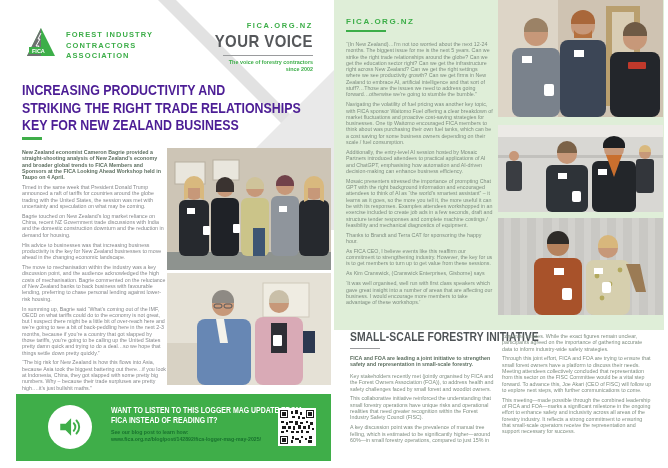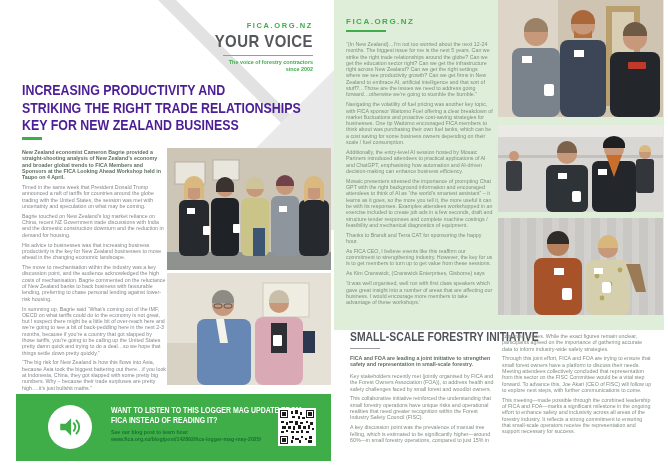--- a/index.html
+++ b/index.html
@@ -66,20 +66,34 @@
 
 <div class="page">
 
   <div class="abs panel"></div>
 
   <svg class="abs deco" width="194" height="230" viewBox="0 0 194 230">
     <path d="M18,0 L36,0 L194,158 L194,176 Z" fill="#e2e2e2"></path>
     <path d="M194,70 L194,230 L34,230 Z" fill="#e9e9e9"></path>
   </svg>
 
+  <div class="abs logo-wrap">
+    <svg width="30" height="30" viewBox="0 0 30 30">
+      <path d="M15,1 L29,29 L1,29 Z" fill="#3dae49"></path>
+      <path d="M15,1 L1,29 L15,29 Z" fill="#6e7071"></path>
+      <path d="M15,6 L12,12 L14,12 L10,19 L13,19 L9,26" stroke="#ffffff" stroke-width="1" fill="none"></path>
+      <rect x="3" y="20" width="17" height="7" fill="#3dae49"></rect>
+      <text x="6" y="26" font-size="5.5" font-weight="bold" fill="#ffffff" font-family="Liberation Sans, sans-serif">FICA</text>
+    </svg>
+    <div class="org-lines">
+      <div>FOREST INDUSTRY</div>
+      <div>CONTRACTORS</div>
+      <div>ASSOCIATION</div>
+    </div>
+  </div>
 
   <div class="abs masthead">
     <div class="mast-site">FICA.ORG.NZ</div>
     <div class="mast-title">YOUR VOICE</div>
     <div class="mast-rule"></div>
     <div class="mast-tag">
       <div>The voice of forestry contractors</div>
       <div>since 2002</div>
     </div>
   </div>

